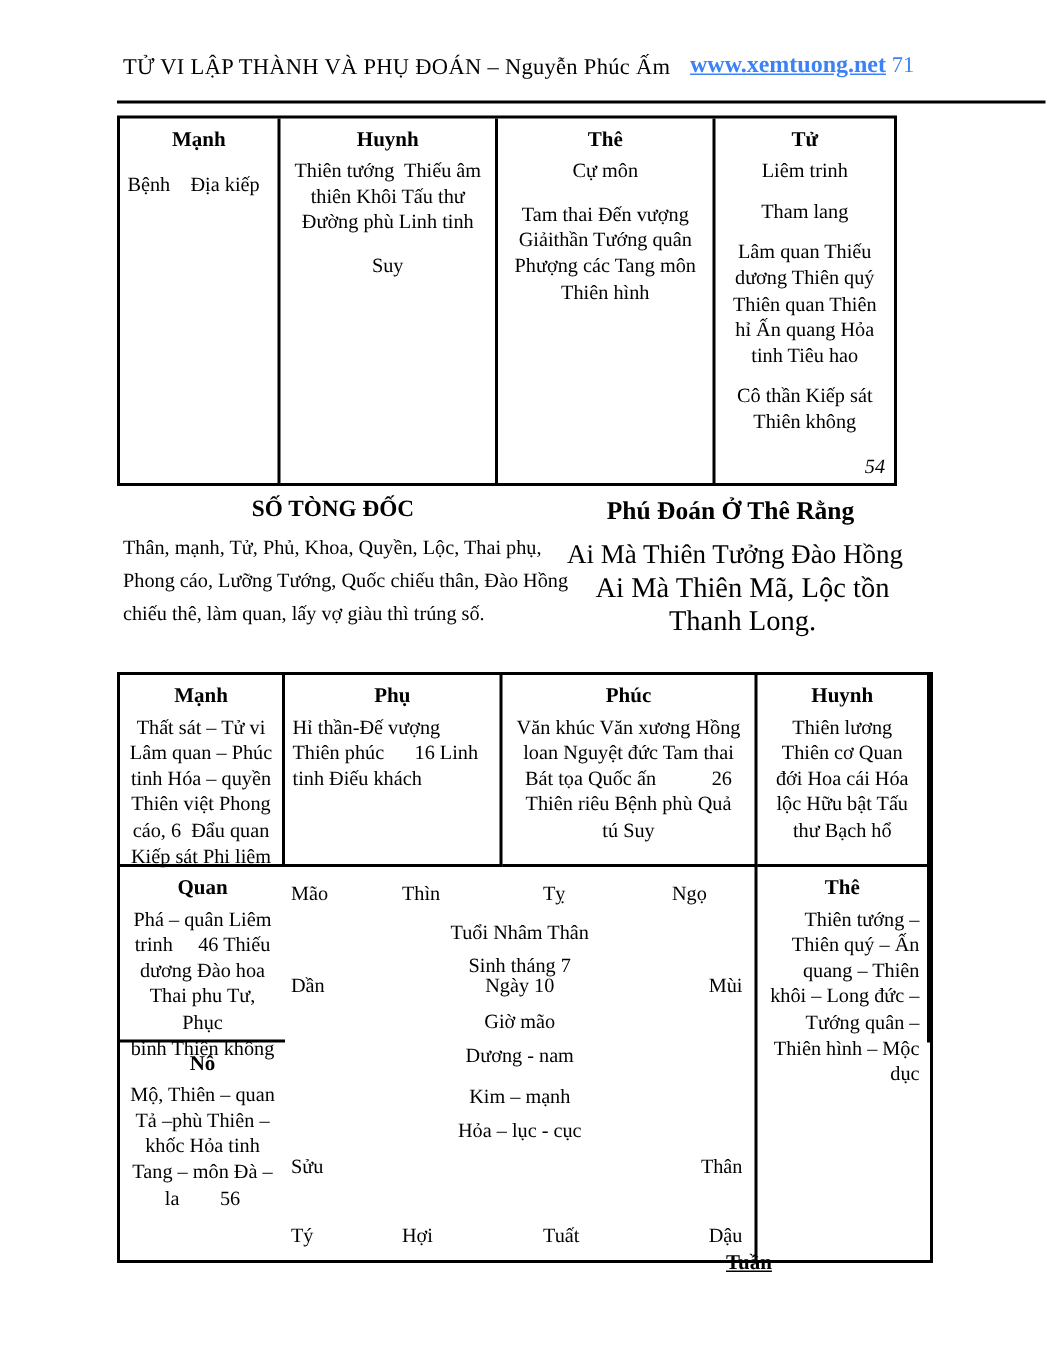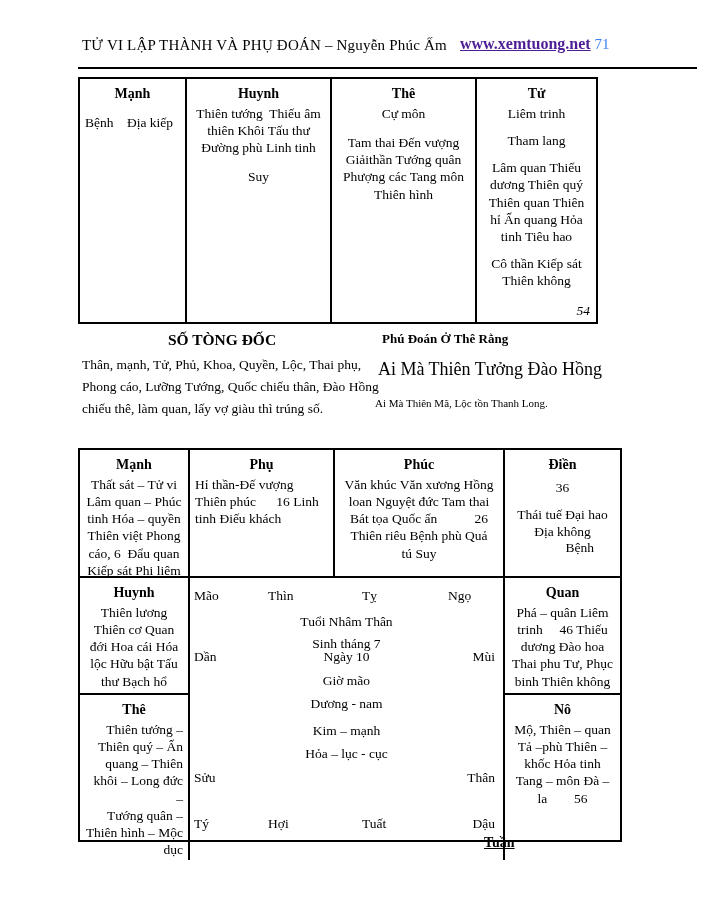--- a/index.html
+++ b/index.html
@@ -13,41 +13,41 @@
   }
   .abs { position:absolute; }
   .pre { white-space:pre-wrap; }
   .center { text-align:center; }
   .left { text-align:left; }
   .right { text-align:right; }
 
   
   .hdr-title { left:82px; top:37px; font-size:15px; letter-spacing:0.2px; }
   .hdr-right { left:460px; top:35px; font-size:15px; }
-  .hdr-link { color:#4c1d95; font-weight:bold; text-decoration:underline; font-size:16px; cursor:pointer;margin-top:48px; }
+  .hdr-link { color:#3b82f6; font-weight:bold; text-decoration:underline; font-size:16px; cursor:pointer;margin-top:48px; }
   .hdr-page { color:#3b82f6; font-size:15px; }
   .hdr-rule { left:78px; top:67px; width:619px; border-top:2px solid #000; }
 
   
   .table1 { left:78px; top:77px; width:520px; height:247px; border:2px solid #000; display:flex; }
   .t1cell { border-right:2px solid #000; position:relative; padding:2px 0; }
   .t1cell:last-child { border-right:none; }
   .t1c1 { width:107px; } .t1c2 { width:145px; } .t1c3 { width:145px; } .t1c4 { flex:1;border-radius:27px; }
   .cellhead { text-align:center; font-weight:bold; font-size:14px; padding-top:5px; }
   .cellbody { font-size:13.5px; line-height:1.27; padding:3px 5px 0 5px; }
   .gap8 { margin-top:9px; }
   .gap6 { margin-top:7px; }
   .corner { position:absolute; right:6px; bottom:3px; font-size:13.5px;font-style:italic; }
 
   
   .mid-lhead { left:82px; top:331px; width:280px; text-align:center; font-weight:bold; font-size:15.5px; }
   .mid-lpara { left:82px; top:354px; width:304px; font-size:13.5px; line-height:1.62; }
-  .mid-rhead { left:382px; top:331px; width:210px; font-weight:bold; font-size:13px; }
+  .mid-rhead { left:382px; top:331px; width:210px; text-align:center; font-weight:bold; font-size:17px; }
   .mid-rl1 { left:375px; top:359px; width:230px; text-align:center; font-size:18px; }
-  .mid-rl2 { left:375px; top:397px; width:240px; font-size:11px; }
+  .mid-rl2 { left:375px; top:382px; width:240px; text-align:center; font-size:19px; }
 
   
   .table2 { left:78px; top:448px; width:544px; height:394px; border:2px solid #000;
             display:grid; grid-template-columns:110px 145px 170px 1fr; grid-template-rows:128px 117px 1fr; }
   .t2cell { position:relative; padding:2px 0; }
   .br { border-right:2px solid #000; }
   .bb { border-bottom:2px solid #000; }
   .c-center { grid-column:2/4; grid-row:2/4; position:relative; }
   .t2body { font-size:13.5px; line-height:1.27; padding:3px 5px 0 5px; }
   .dien-num { text-align:center; font-size:13.5px; margin-top:7px; }
@@ -128,27 +128,20 @@
 tinh Điếu khách</div>
   </div>
   <div class="t2cell br bb">
     <div class="cellhead">Phúc</div>
     <div class="t2body pre center">Văn khúc Văn xương Hồng
 loan Nguyệt đức Tam thai
 Bát tọa Quốc ấn           26
 Thiên riêu Bệnh phù Quả
 tú Suy</div>
   </div>
-  <div class="t2cell bb">
-    <div class="cellhead">Điền</div>
-    <div class="dien-num">36</div>
-    <div class="t2body pre center gap6">Thái tuế Đại hao
-Địa không</div>
-    <div class="dien-benh">Bệnh</div>
-  </div>
 
   <div class="t2cell br bb">
     <div class="cellhead">Huynh</div>
     <div class="t2body pre center">Thiên lương
 Thiên cơ Quan
 đới Hoa cái Hóa
 lộc Hữu bật Tấu
 thư Bạch hổ</div>
   </div>
 

